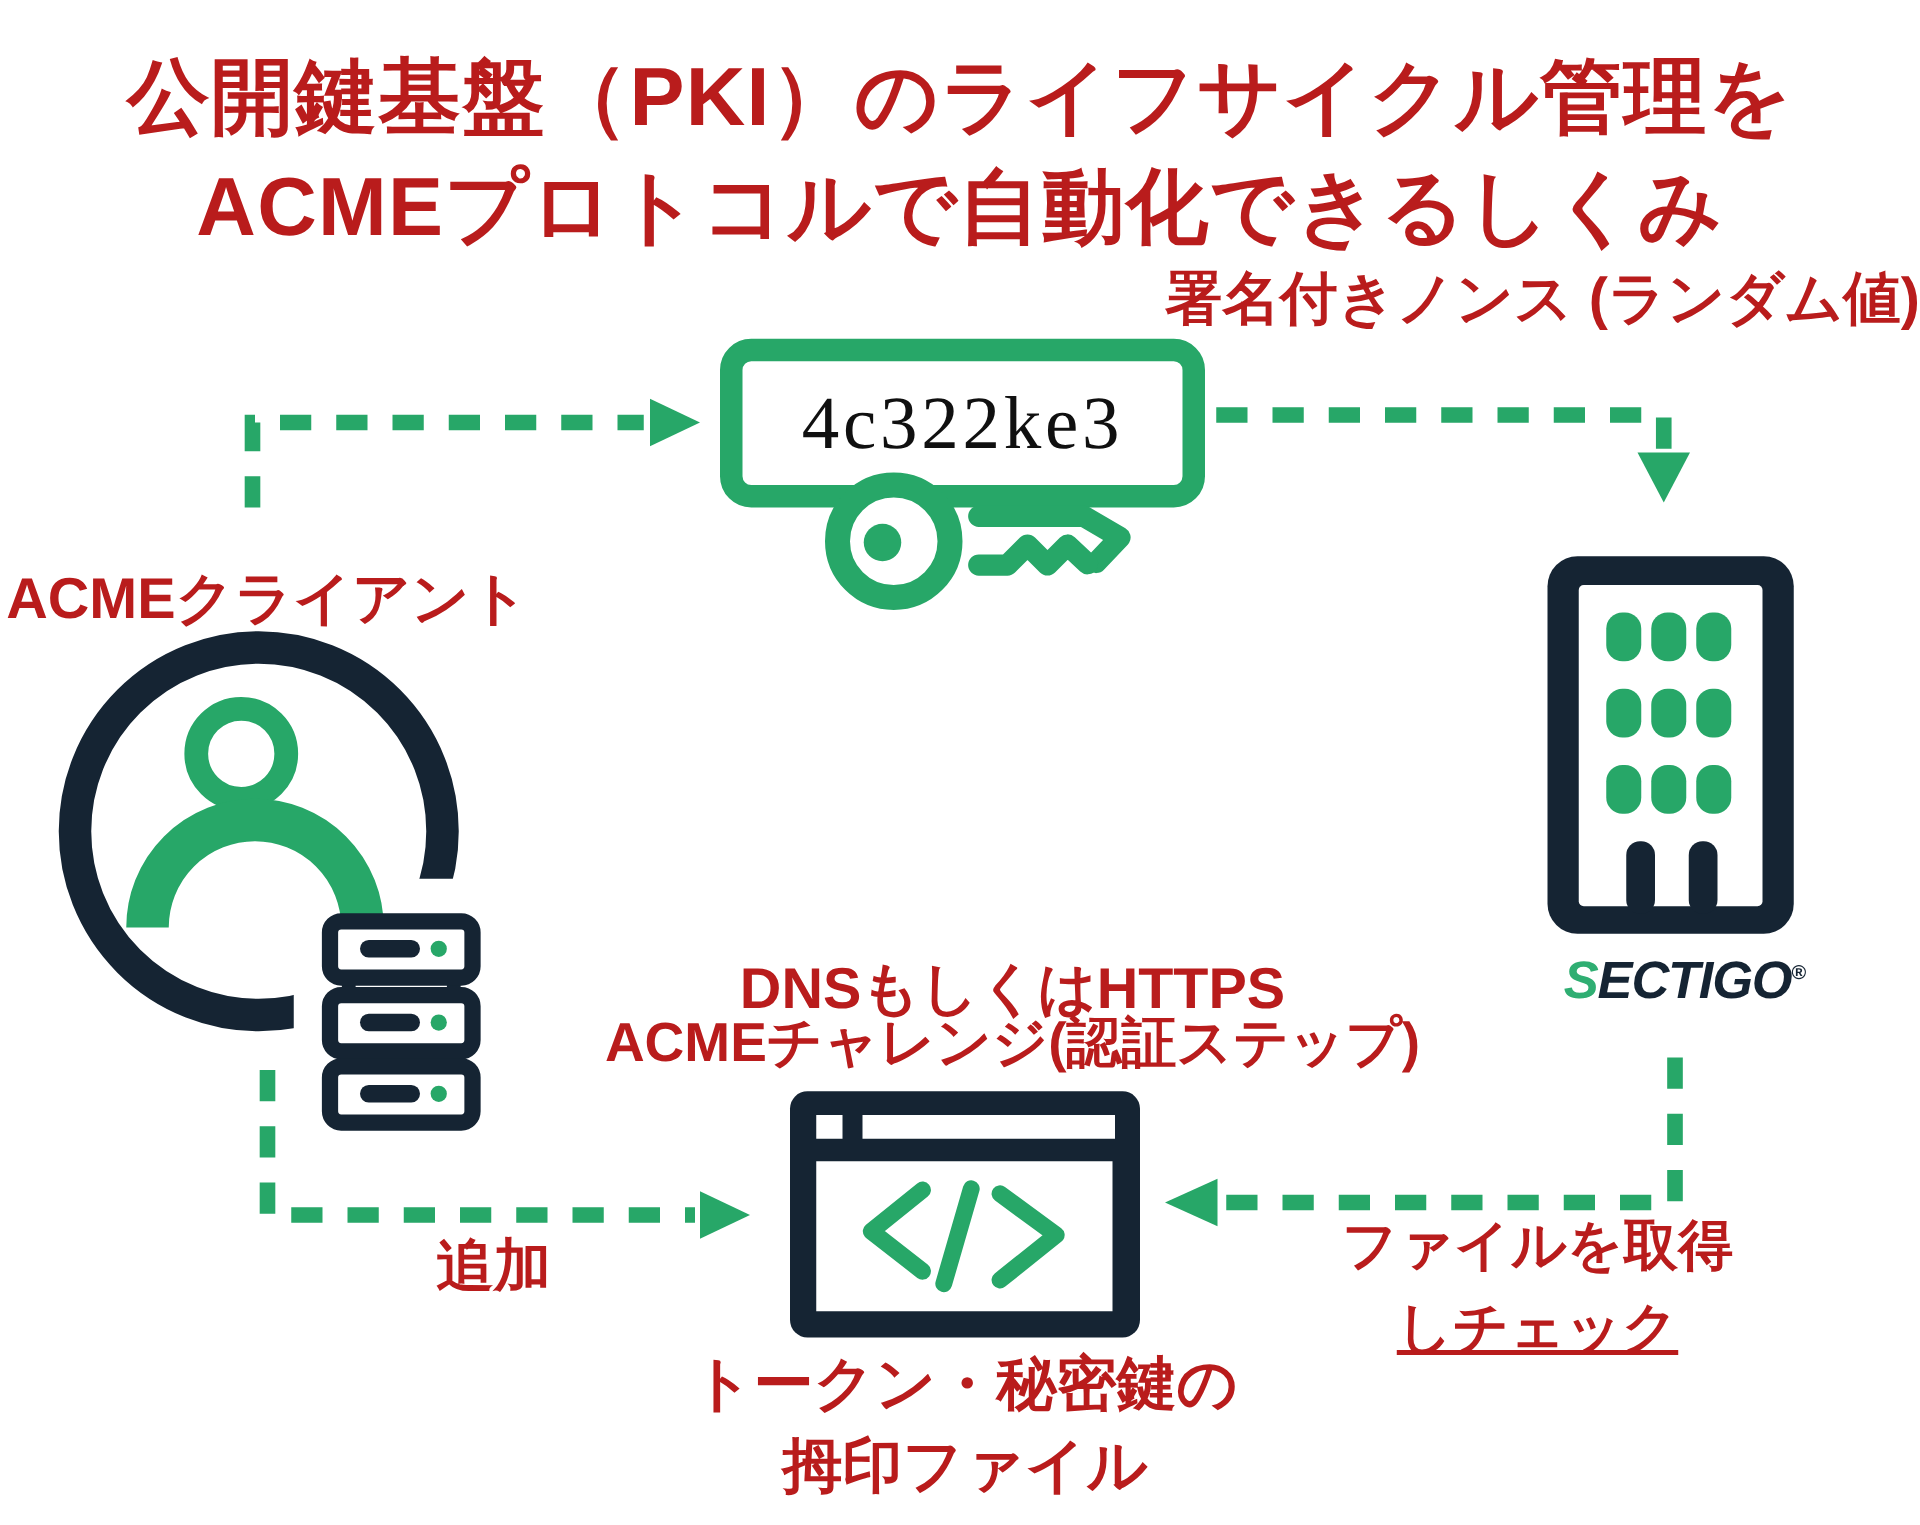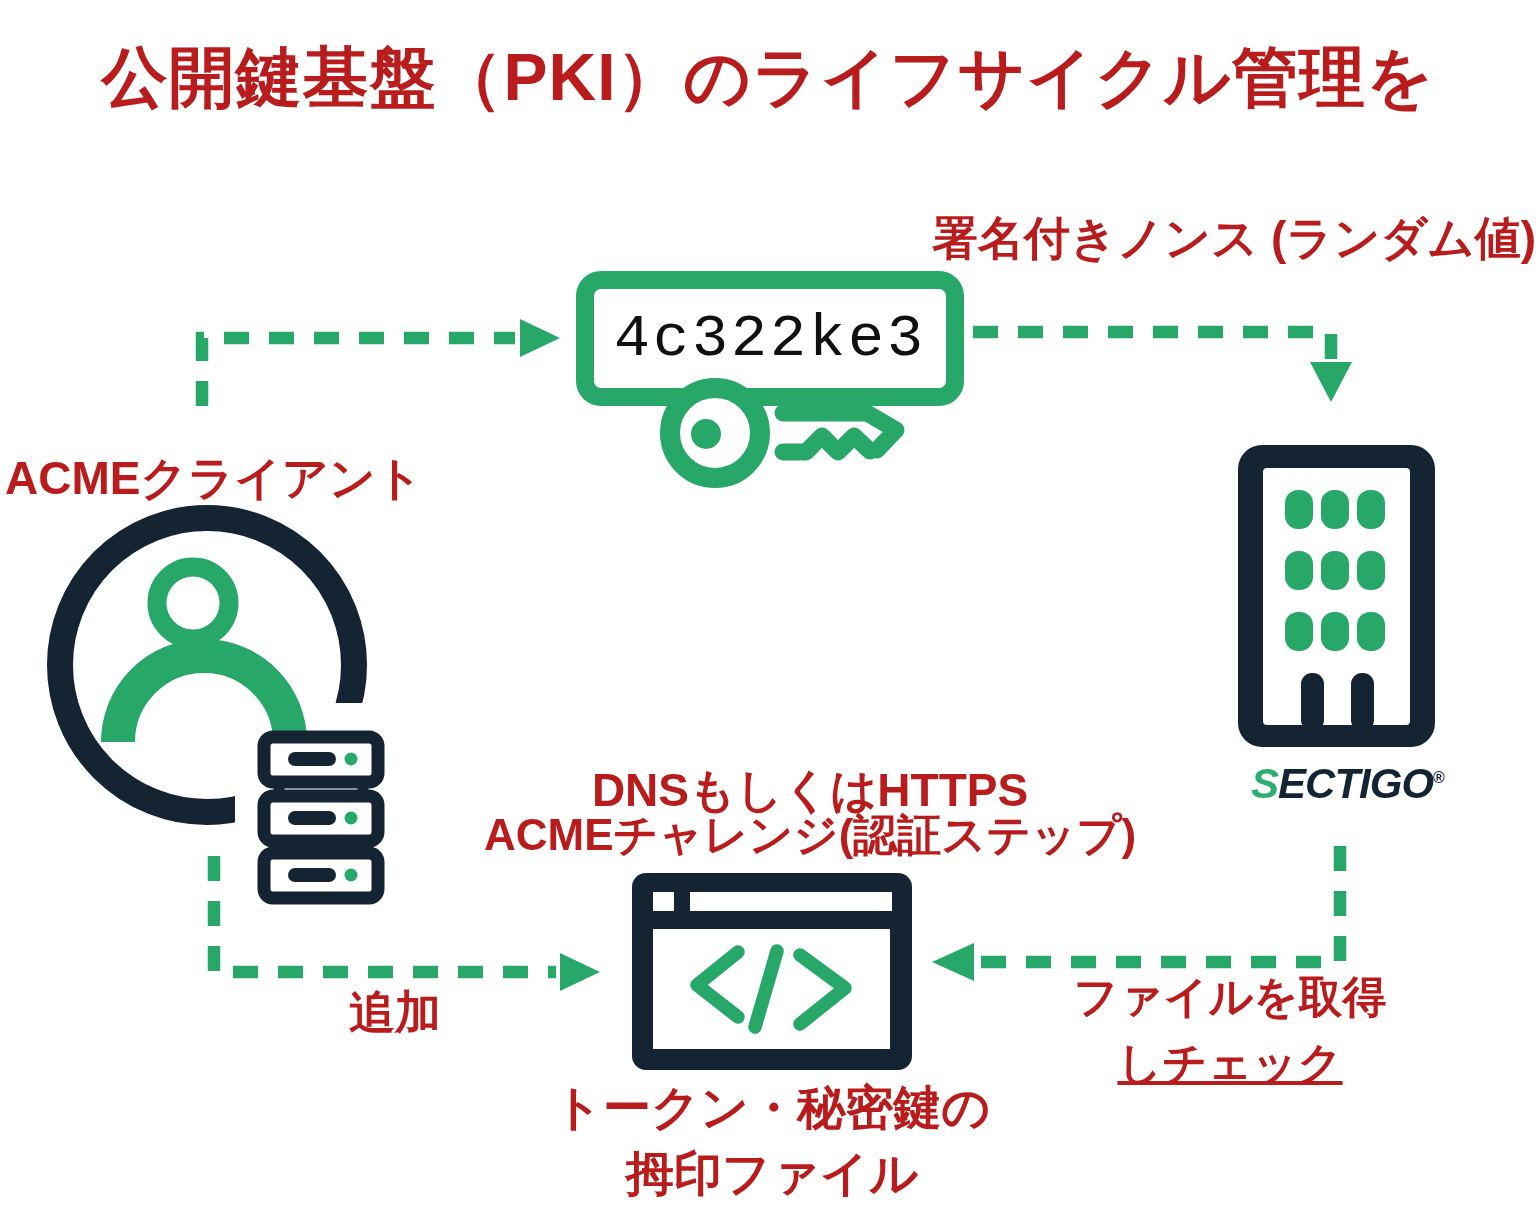--- a/index.html
+++ b/index.html
@@ -20,21 +20,21 @@
   .challenge-t1{left:430px;top:744px;width:760px;font-size:46px;margin-top:20px;}
   .challenge-t2{left:430px;top:810px;width:760px;font-size:44px;}
   .caption1{left:472px;top:1080px;width:600px;font-size:48px;}
   .caption2{left:472px;top:1146px;width:600px;font-size:48px;}
   .add-label{left:330px;top:986px;width:130px;font-size:46px;}
   .fetch1{left:1040px;top:972px;width:380px;font-size:44px;}
   .fetch2{left:1040px;top:1038px;width:380px;font-size:44px;text-decoration:underline;}
   .nonce-value{
     left:585px;top:280px;width:370px;height:117px;
     display:flex;align-items:center;justify-content:center;
-    font-family:Liberation Mono, monospace;
+    font-family:Liberation Serif, serif;
     font-size:60px;font-weight:400;letter-spacing:3px;color:#101010;
     position:absolute;white-space:nowrap;
   }
   .sectigo{
     position:absolute;left:1240px;top:760px;width:215px;
     text-align:center;font-style:italic;font-weight:800;
     font-size:42px;letter-spacing:-1px;color:#152433;white-space:nowrap;
   }
   .sectigo .s{color:#2FAE72;}
   .sectigo .mark{font-size:16px;vertical-align:super;font-style:normal;}
@@ -125,20 +125,21 @@
       <rect x="653" y="929" width="237" height="120" fill="#ffffff"></rect>
       <g>
         <path d="M738,952 L697,985 L738,1017" fill="none" stroke="#27A768" stroke-width="13.5" stroke-linecap="round" stroke-linejoin="round"></path>
         <path d="M777,951 L755,1027" fill="none" stroke="#27A768" stroke-width="13.5" stroke-linecap="round"></path>
         <path d="M800,955 L845,988 L800,1024" fill="none" stroke="#27A768" stroke-width="13.5" stroke-linecap="round" stroke-linejoin="round"></path>
       </g>
     </g>
   </svg>
 
   <div class="t title-line" style="top:40px">公開鍵基盤（PKI）のライフサイクル管理を</div>
+  <div class="t title-line" style="top:128px">ACMEプロトコルで自動化できるしくみ</div>
   <div class="t subtitle" style="top:212px">署名付きノンス (ランダム値)</div>
 
   <div class="nonce-value">4c322ke3</div>
 
   <div class="t client-label">ACMEクライアント</div>
 
   <div class="sectigo"><span class="s">S</span><span>ECTIGO</span><span class="mark">®</span></div>
 
   <div class="t challenge-t1">DNSもしくはHTTPS</div>
   <div class="t challenge-t2">ACMEチャレンジ(認証ステップ)</div>

